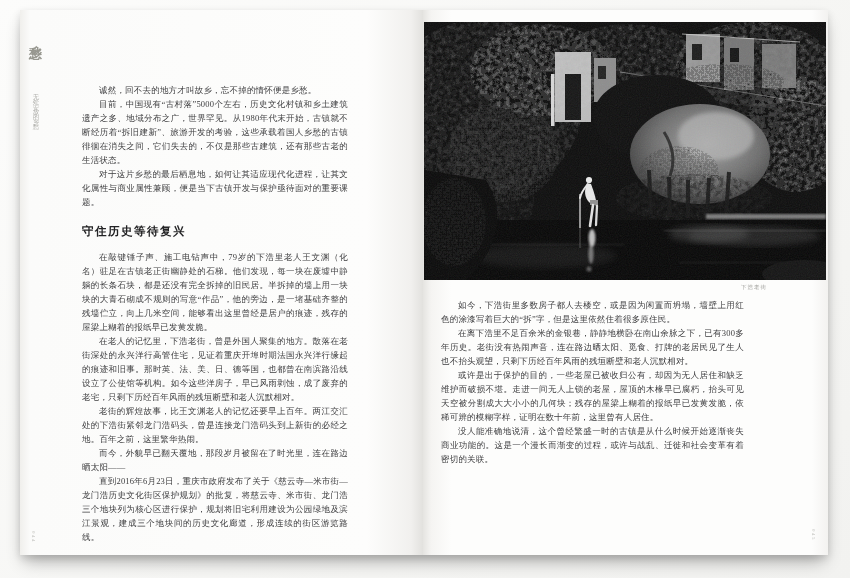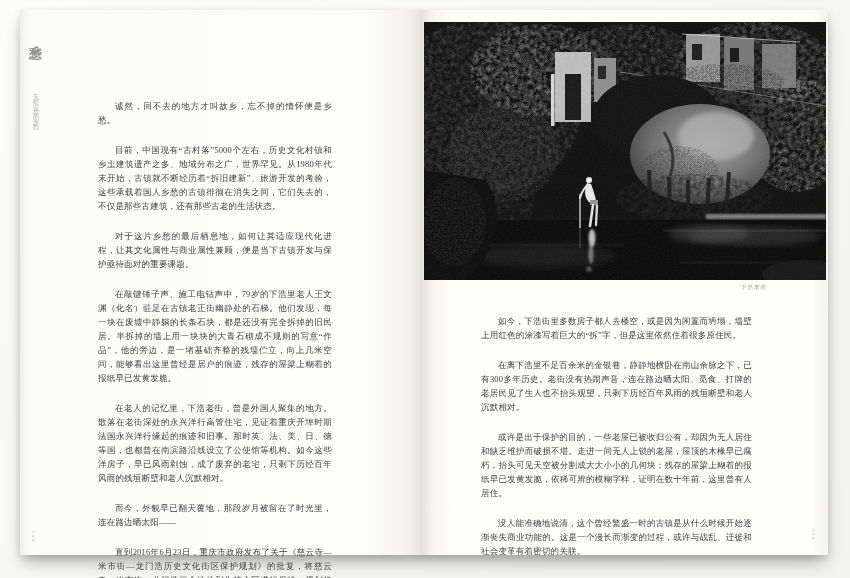--- a/index.html
+++ b/index.html
@@ -35,23 +35,23 @@
   }
   .folio{
     position:absolute;writing-mode:vertical-rl;text-orientation:mixed;
     font-size:5px;color:#c2c2be;letter-spacing:1.5px;
   }
   .folio-left{left:11px;bottom:12px;}
   .folio-right{right:12px;bottom:14px;}
   
   .textcol{position:absolute;color:#3d3d3f;}
   .textcol-left{left:62px;top:73px;width:266px;}
-  .textcol-right{left:42px;top:288px;width:303px;}
+  .textcol-right{left:18px;top:288px;width:303px;}
   .textcol p{
-    margin:16px;font-size:8.5px;line-height:14px;text-align:justify;
+    margin:0;font-size:8.5px;line-height:14px;text-align:justify;
     text-indent:2em;letter-spacing:.2px;
   }
   .section-heading{
     margin:15px 0 11px 0;font-size:11.5px;font-weight:bold;color:#232325;
     letter-spacing:1.5px;
   }
   
   .photo-wrap{position:absolute;left:1px;top:12px;width:402px;height:258px;background:#0d0d0d;}
   .photo-wrap svg{display:block;}
   .photo-caption{
@@ -67,23 +67,25 @@
   <div class="page page-left">
     <div class="spine-logo">乡愁</div>
     <div class="side-title">无处安放的乡愁</div>
 
     <div class="textcol textcol-left">
       <div>
           <p>诚然，回不去的地方才叫故乡，忘不掉的情怀便是乡愁。</p>
           <p>目前，中国现有“古村落”5000个左右，历史文化村镇和乡土建筑遗产之多、地域分布之广，世界罕见。从1980年代末开始，古镇就不断经历着“拆旧建新”、旅游开发的考验，这些承载着国人乡愁的古镇徘徊在消失之间，它们失去的，不仅是那些古建筑，还有那些古老的生活状态。</p>
           <p>对于这片乡愁的最后栖息地，如何让其适应现代化进程，让其文化属性与商业属性兼顾，便是当下古镇开发与保护亟待面对的重要课题。</p>
         </div>
+      <div class="section-heading">守住历史等待复兴</div>
       <div>
           <p>在敲键锤子声、施工电钻声中，79岁的下浩里老人王文渊（化名）驻足在古镇老正街幽静处的石梯。他们发现，每一块在废墟中静躺的长条石块，都是还没有完全拆掉的旧民居。半拆掉的墙上用一块块的大青石砌成不规则的写意“作品”，他的旁边，是一堵基础齐整的残墙伫立，向上几米空间，能够看出这里曾经是居户的痕迹，残存的屋梁上糊着的报纸早已发黄发脆。</p>
           <p>在老人的记忆里，下浩老街，曾是外国人聚集的地方。散落在老街深处的永兴洋行高管住宅，见证着重庆开埠时期法国永兴洋行缘起的痕迹和旧事。那时英、法、美、日、德等国，也都曾在南滨路沿线设立了公使馆等机构。如今这些洋房子，早已风雨剥蚀，成了废弃的老宅，只剩下历经百年风雨的残垣断壁和老人沉默相对。</p>
+          <p>老街的辉煌故事，比王文渊老人的记忆还要早上百年。两江交汇处的下浩街紧邻龙门浩码头，曾是连接龙门浩码头到上新街的必经之地。百年之前，这里繁华热闹。</p>
           <p>而今，外貌早已翻天覆地，那段岁月被留在了时光里，连在路边晒太阳——</p>
           <p>直到2016年6月23日，重庆市政府发布了关于《慈云寺—米市街—龙门浩历史文化街区保护规划》的批复，将慈云寺、米市街、龙门浩三个地块列为核心区进行保护，规划将旧宅利用建设为公园绿地及滨江景观，建成三个地块间的历史文化廊道，形成连续的街区游览路线。</p>
         </div>
     </div>
 
     <div class="folio folio-left">044</div>
   </div>
 
   <div class="page page-right">
 

